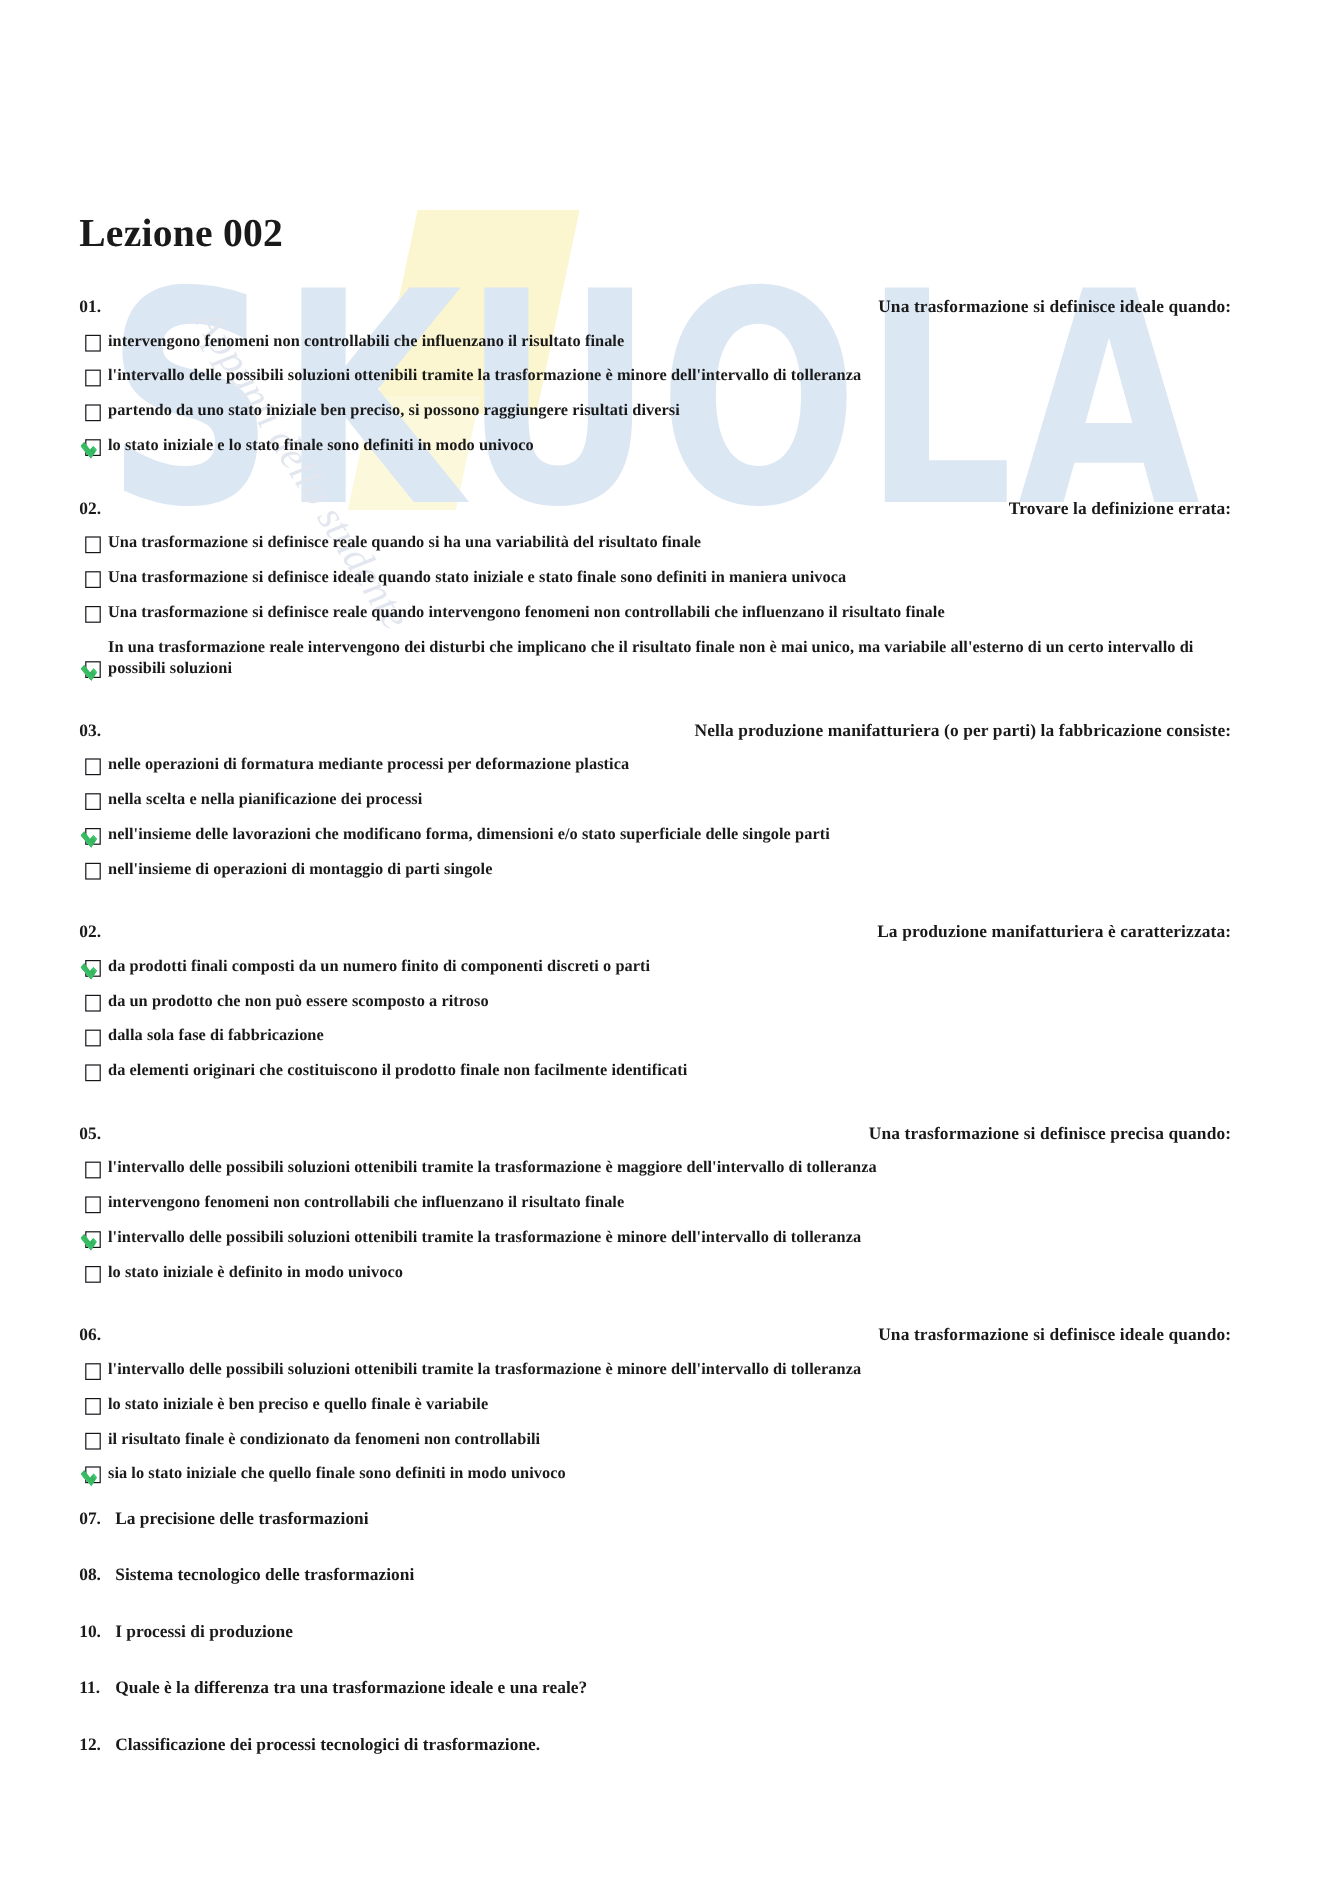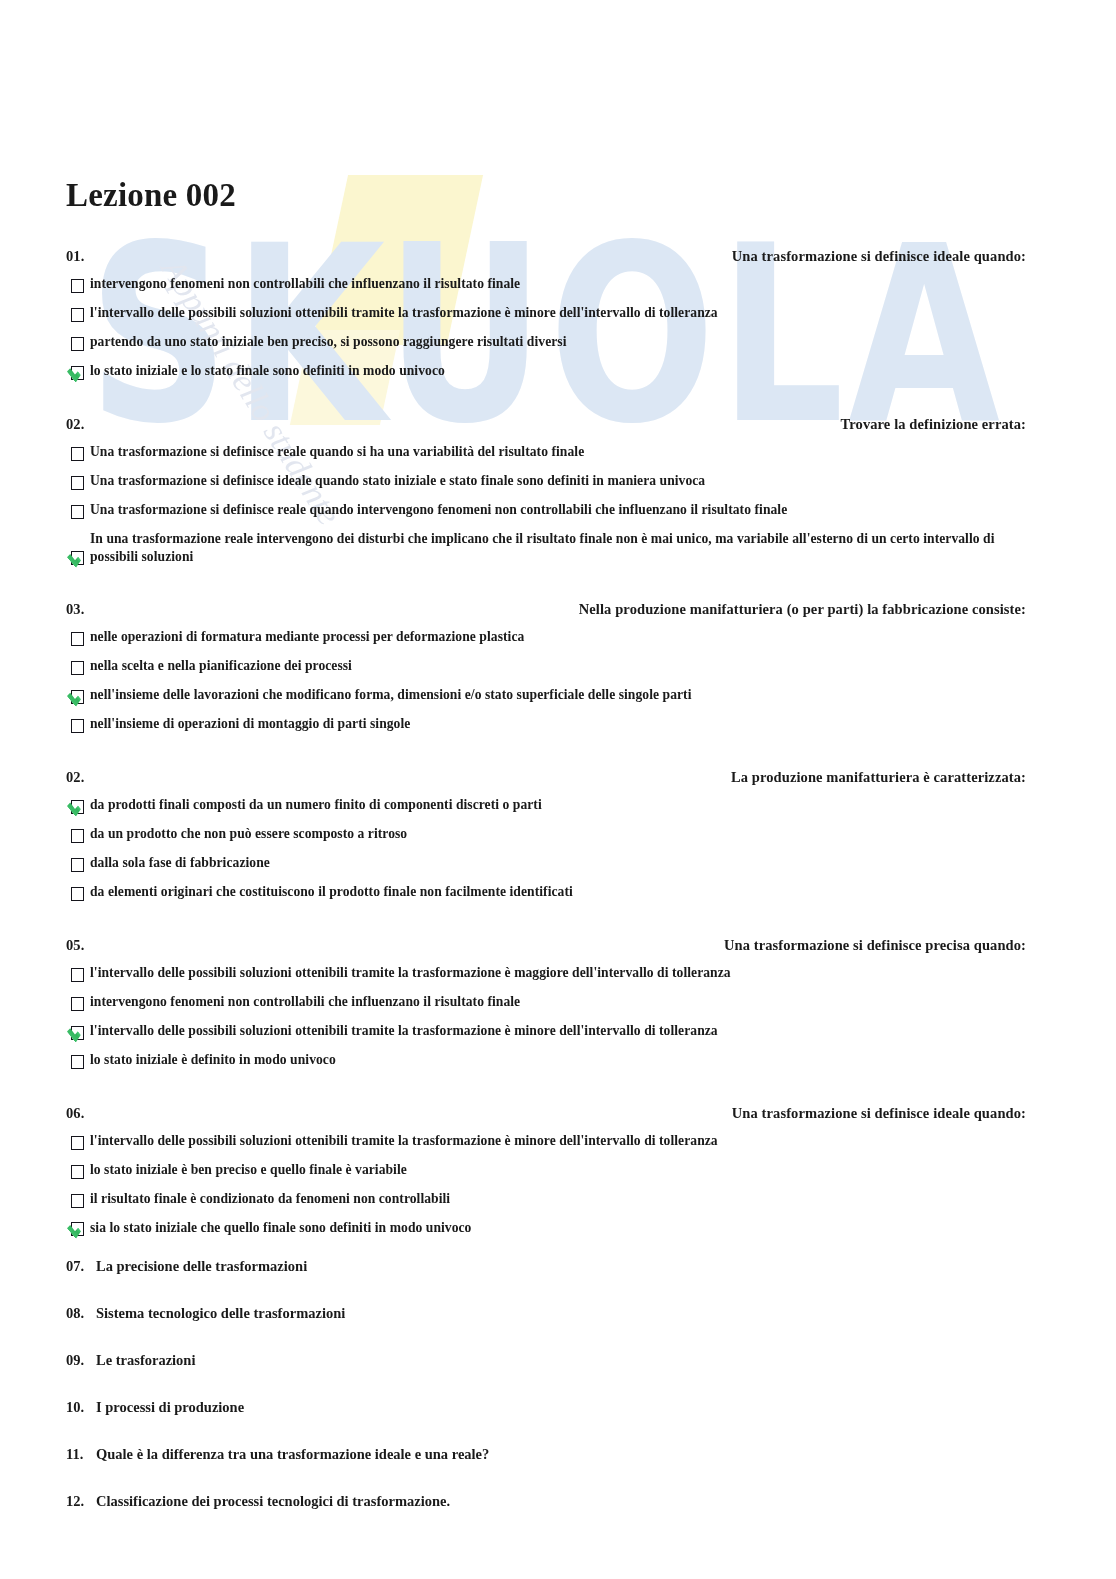--- a/index.html
+++ b/index.html
@@ -344,24 +344,20 @@
       <div class="topic-list" id="topics-host">
           <div class="topic-row">
             <span class="topic-num">07.</span>
             <span>La precisione delle trasformazioni</span>
           </div>
           <div class="topic-row">
             <span class="topic-num">08.</span>
             <span>Sistema tecnologico delle trasformazioni</span>
           </div>
           <div class="topic-row">
-            <span class="topic-num">09.</span>
-            <span>Le trasforazioni</span>
-          </div>
-          <div class="topic-row">
             <span class="topic-num">10.</span>
             <span>I processi di produzione</span>
           </div>
           <div class="topic-row">
             <span class="topic-num">11.</span>
             <span>Quale è la differenza tra una trasformazione ideale e una reale?</span>
           </div>
           <div class="topic-row">
             <span class="topic-num">12.</span>
             <span>Classificazione dei processi tecnologici di trasformazione.</span>

